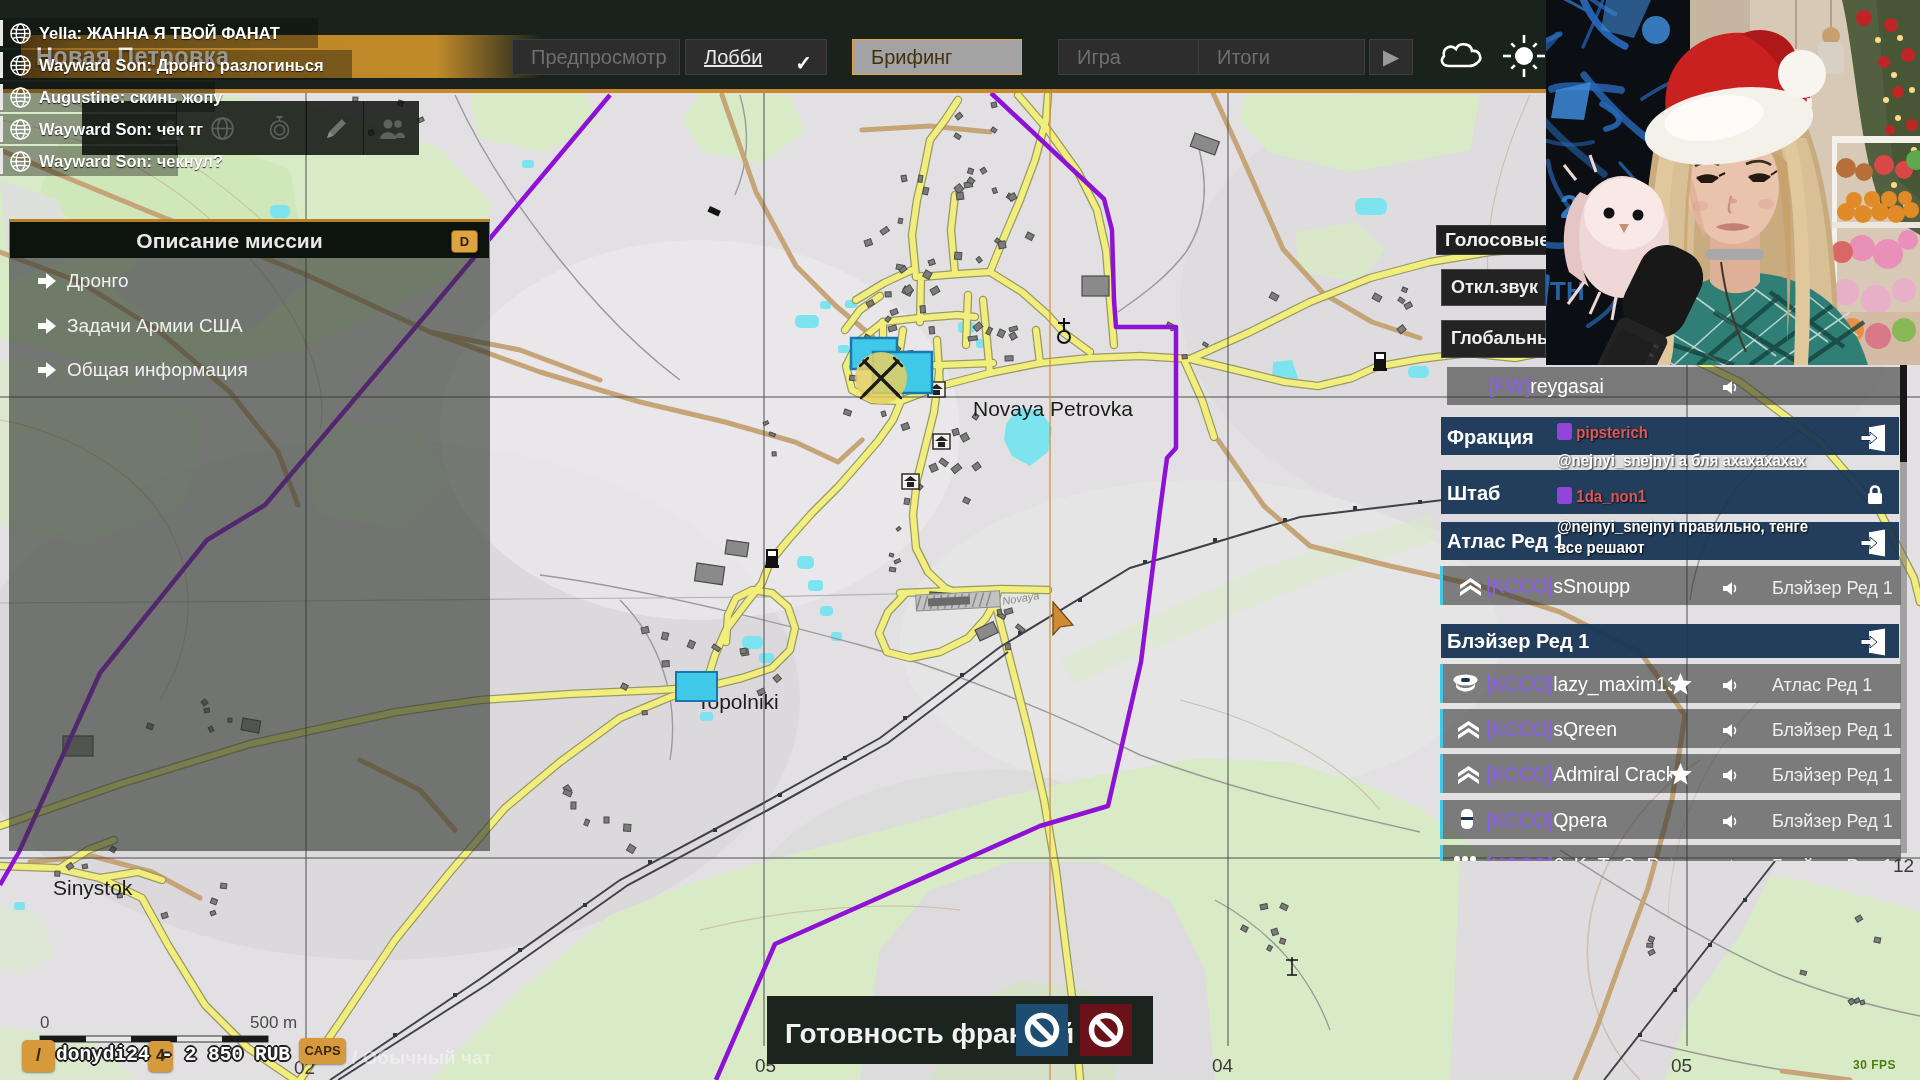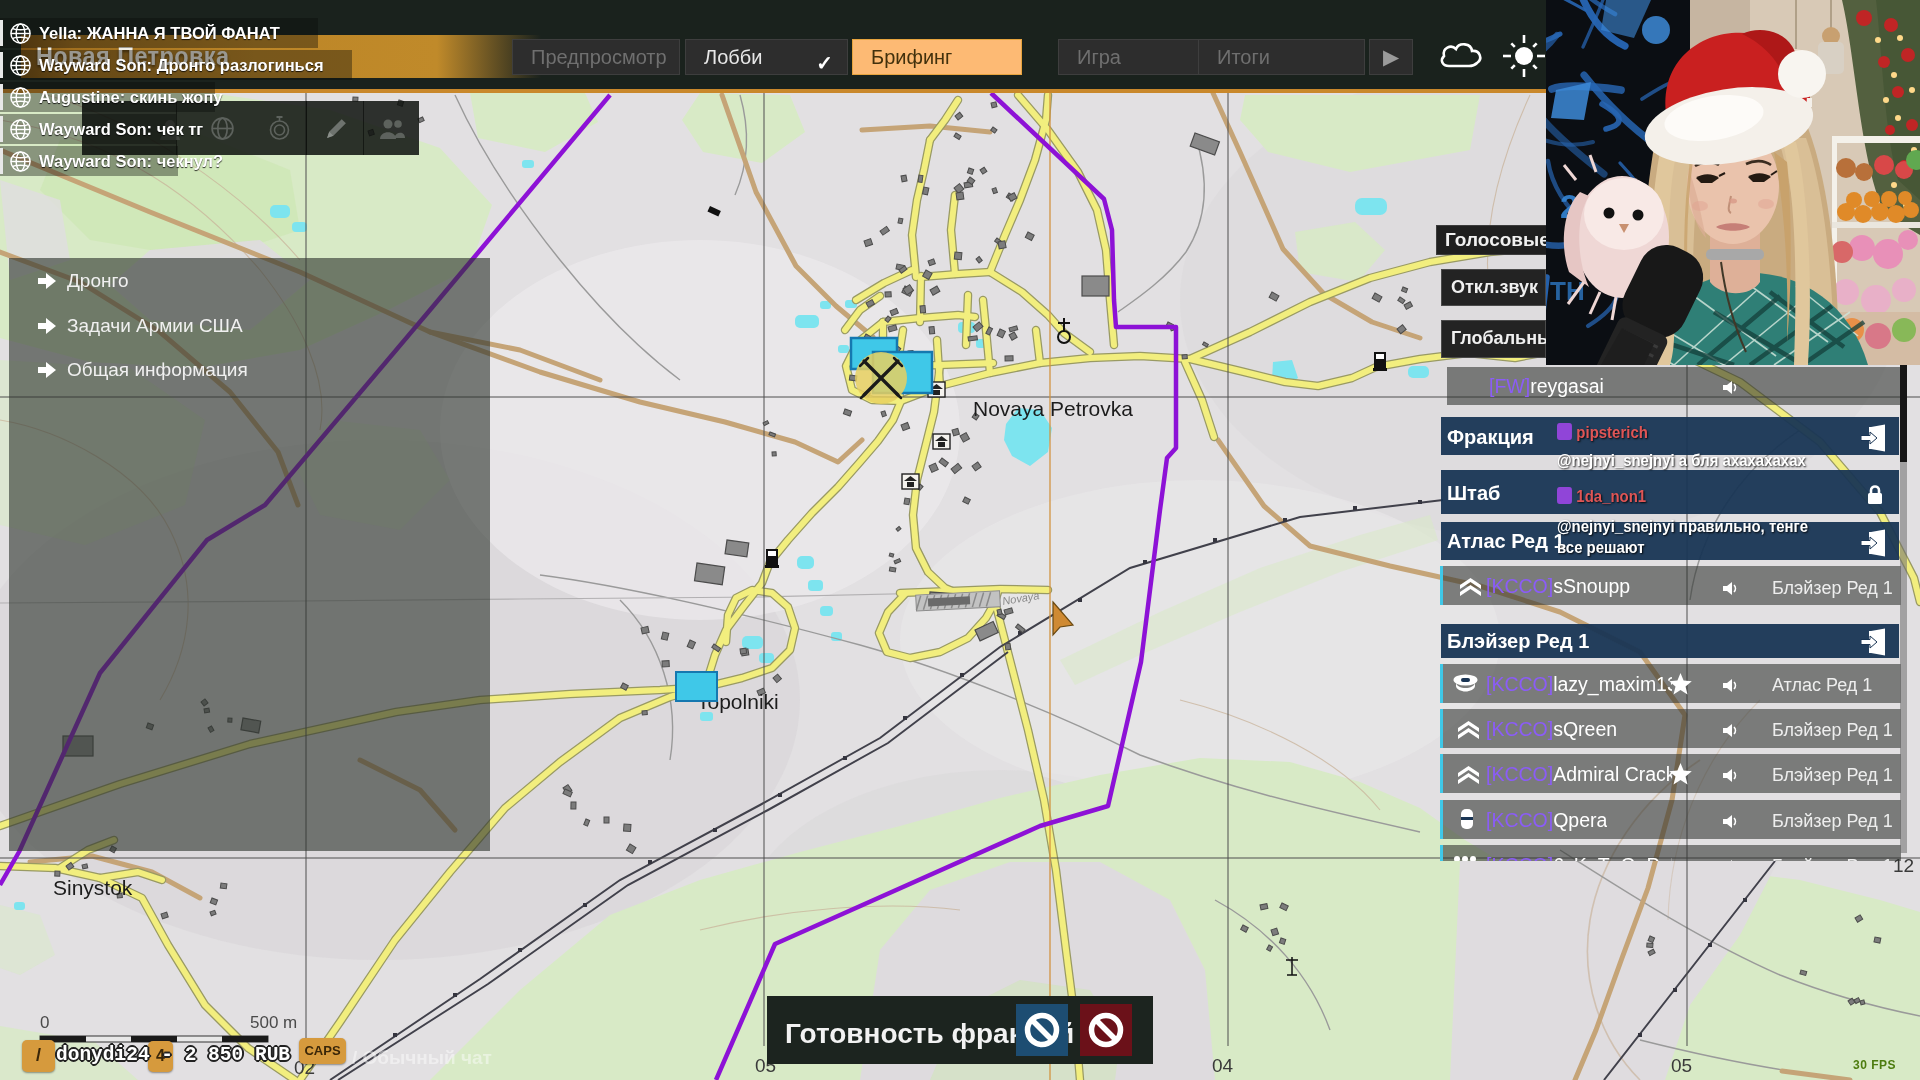--- a/index.html
+++ b/index.html
@@ -1,21 +1,21 @@
 <!DOCTYPE html>
 <html><head><meta charset="utf-8"><style>
 html,body{margin:0;padding:0;background:#000;}
 #stage{position:relative;width:1920px;height:1080px;overflow:hidden;font-family:"Liberation Sans",sans-serif;}
 #stage *{box-sizing:border-box;}
 .abs{position:absolute;}
 
 #topbar{left:0;top:0;width:1920px;height:89px;background:#1a221d;}
 #topbar-line{left:0;top:89px;width:1920px;height:4px;background:#c9882b;}
 .tab{position:absolute;top:39px;height:36px;background:#2d2d2d;border:1px solid #3e3e3e;color:#6f6f6f;font-size:20px;line-height:34px;padding-left:18px;}
-.tab.active{background:#fdba74;color:#42310d;border-color:#e7a43e;}
+.tab.active{background:#a3a3a3;color:#42310d;border-color:#e7a43e;}
 .tab .chk{position:absolute;right:14px;top:6px;color:#fff;font-size:20px;font-weight:bold;}
 #playbtn{position:absolute;top:39px;left:1369px;width:44px;height:36px;background:#2d2d2d;border:1px solid #3e3e3e;color:#9a9a9a;font-size:21px;text-align:center;line-height:33px;}
 
 #band{left:21px;top:35px;width:520px;height:43px;background:linear-gradient(90deg,#7a5115 0%,#a2701f 10%,#bd8627 45%,#c08a2a 80%,rgba(192,138,42,0) 100%);}
 #bandtitle{left:36px;top:41px;font-size:26px;font-weight:bold;color:#f2eee4;text-shadow:0 2px 3px rgba(0,0,0,0.5);letter-spacing:0.5px;transform:scaleX(0.9);transform-origin:0 0;}
 
 .chatrow{position:absolute;left:0;height:30px;display:flex;align-items:center;}
 .chatrow .bar{width:3px;height:26px;background:#e8e8e8;margin-right:6px;}
 .chatrow .txt{color:#fff;font-size:16.5px;font-weight:bold;text-shadow:0 1px 1px rgba(0,0,0,0.8);white-space:nowrap;}
 .chatbg{position:absolute;left:0;background:rgba(8,10,8,0.38);}
@@ -487,21 +487,21 @@
         <line x1="894" y1="358" x2="902" y2="366"></line>
       </g>
 <rect x="676" y="672" width="41" height="29" fill="#3fc8e8" stroke="#1578b0" stroke-width="2"></rect>
 <path d="M1053,602 L1073,625 L1060,627 L1053,635 Z" fill="#cf8a33" stroke="#6b4a12" stroke-width="1.2"></path>
     </svg>
 <div class="abs" id="topbar"></div>
 <div class="abs" id="topbar-line"></div>
 <div class="abs" id="band"></div>
 <div class="abs" id="bandtitle">Новая Петровка</div>
 <div class="tab" style="left:512px;width:168px;">Предпросмотр</div>
-<div class="tab" style="left:685px;width:163px;color:#e8e8e8;">Лобби<span class="chk">✓</span></div>
+<div class="tab" style="left:685px;width:142px;color:#e8e8e8;text-decoration:underline;">Лобби<span class="chk">✓</span></div>
 <div class="tab active" style="left:852px;width:170px;">Брифинг</div>
 <div class="tab" style="left:1026px;width:166px;margin-left:32px;">Игра</div>
 <div class="tab" style="left:1198px;width:167px;">Итоги</div>
 <div id="playbtn">▶</div>
 <svg class="abs" style="left:1437px;top:38px" width="50" height="36" viewBox="0 0 50 36">
       <path d="M12,28 C5,28 3,22 7,18 C5,10 14,6 19,11 C22,4 34,5 35,13 C43,12 46,21 40,25 C38,27 35,28 32,28 Z" fill="none" stroke="#fff" stroke-width="2.6"></path>
     </svg>
 <svg class="abs" style="left:1498px;top:30px" width="52" height="52" viewBox="0 0 52 52">
       <circle cx="26" cy="26" r="9" fill="#fff"></circle>
       <g stroke="#fff" stroke-width="2.6">
@@ -615,20 +615,24 @@
           <circle cx="12" cy="12" r="10"></circle>
           <ellipse cx="12" cy="12" rx="4.5" ry="10"></ellipse>
           <line x1="2" y1="12" x2="22" y2="12"></line>
           <path d="M3.5,6.5 C6,8.5 18,8.5 20.5,6.5"></path>
           <path d="M3.5,17.5 C6,15.5 18,15.5 20.5,17.5"></path>
         </g>
       </svg>
       <div class="txt">Wayward Son: чекнул?</div>
     </div>
 <div class="abs" id="mpanel">
+<div class="hdr">
+        <div class="t">Описание миссии</div>
+        <div class="dkey">D</div>
+      </div>
 <div class="body"></div>
 <div class="mitem" style="top:51px">
         <svg width="22" height="20" viewBox="0 0 22 20">
           <path d="M2,7 L10,7 L10,2 L20,10 L10,18 L10,13 L2,13 Z" fill="#fff"></path>
         </svg>
         <span>Дронго</span>
       </div>
 <div class="mitem" style="top:96px">
         <svg width="22" height="20" viewBox="0 0 22 20">
           <path d="M2,7 L10,7 L10,2 L20,10 L10,18 L10,13 L2,13 Z" fill="#fff"></path>

